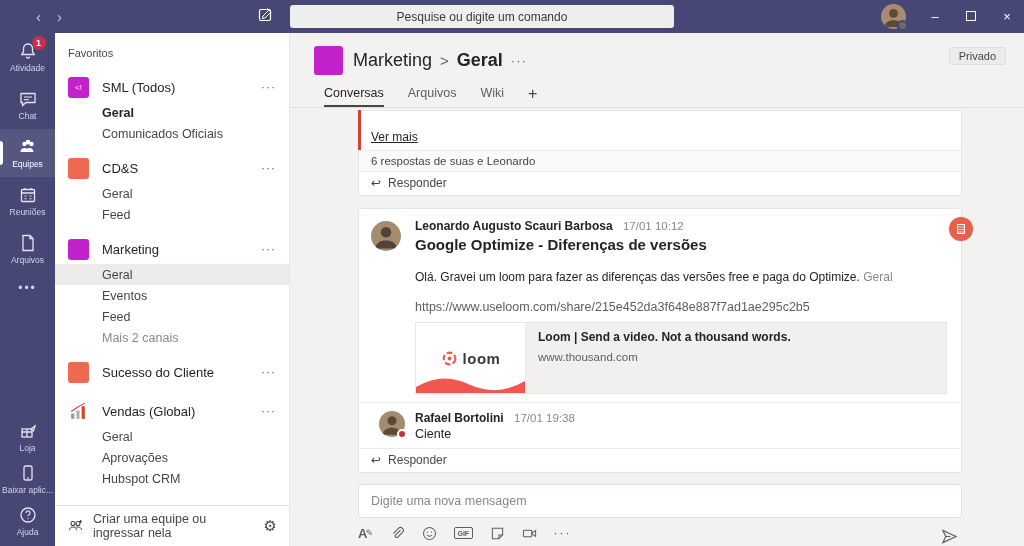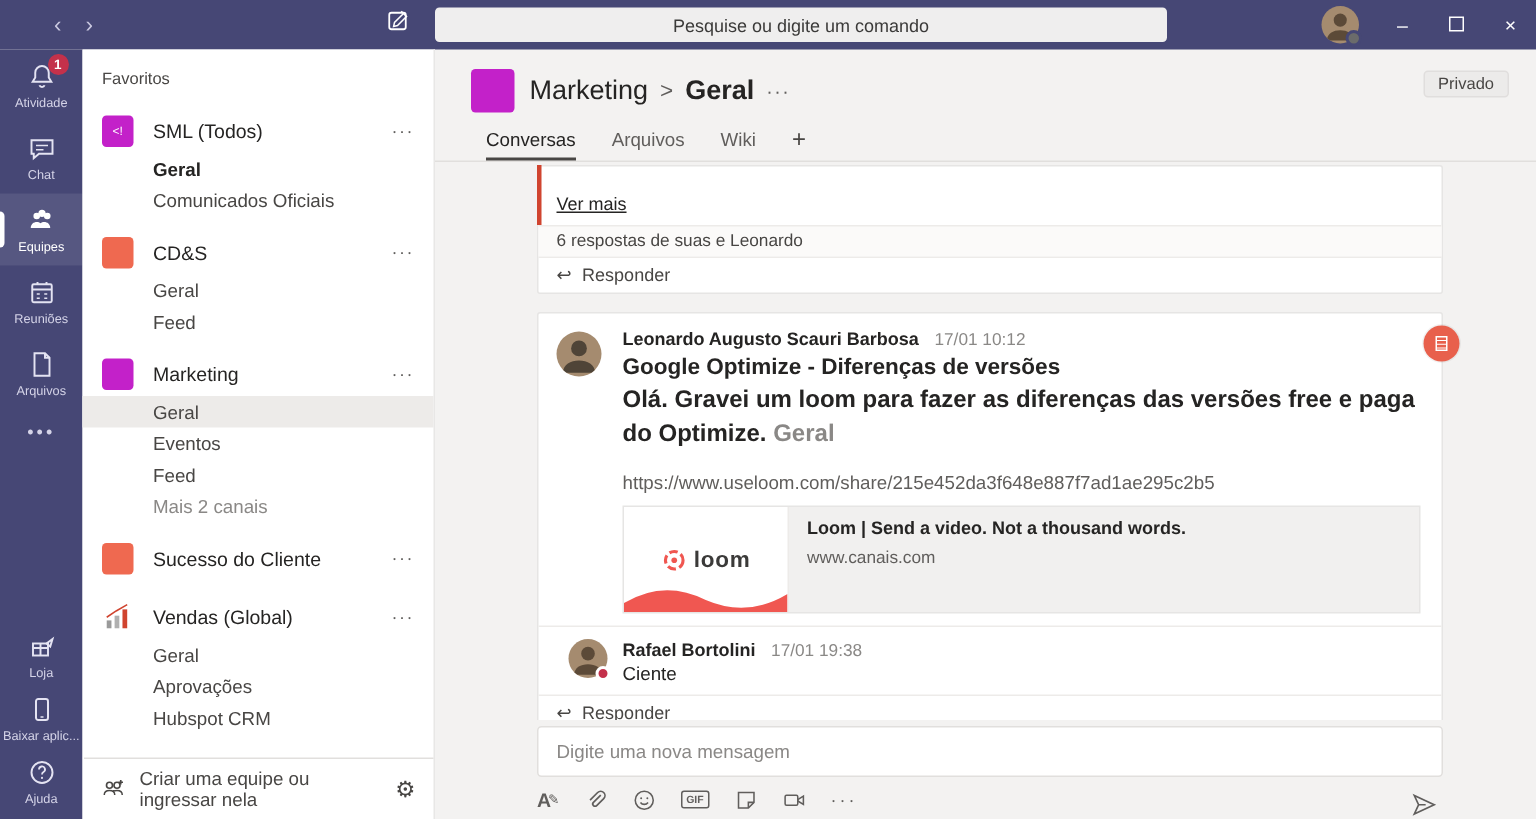--- a/index.html
+++ b/index.html
@@ -6,21 +6,21 @@
   html,body { width:1024px; height:546px; overflow:hidden;
     font-family:"Liberation Sans","DejaVu Sans",sans-serif; background:#F3F2F1; }
   .app { width:1024px; height:546px; display:flex; flex-direction:column; }
 
   
   .titlebar { height:33px; background:#464775; display:flex; align-items:center; position:relative; flex:0 0 33px; }
   .nav-btns { display:flex; gap:16px; margin-left:36px; color:#c9c8e0; font-size:15px; }
   .nav-btn { cursor:default; line-height:1; }
   .compose-btn { position:absolute; left:258px; color:#fff; }
   .compose-btn svg { width:16px; height:16px; }
-  .searchbox { position:absolute; left:290px; top:5px; width:488px; height:23px; background:#EFEEEE;
+  .searchbox { position:absolute; left:290px; top:5px; width:384px; height:23px; background:#EFEEEE;
     border-radius:3px; display:flex; align-items:center; justify-content:center;
     font-size:12px; color:#3B3A39; }
   .tb-right { position:absolute; right:10px; top:0; height:33px; display:flex; align-items:center; gap:22px; }
   .tb-avatar { width:25px; height:25px; border-radius:50%; background:#A58B6F; position:relative; overflow:visible; }
   .tb-avatar svg.person { position:absolute; inset:0; border-radius:50%; }
   .presence { position:absolute; right:-2px; bottom:-2px; width:11px; height:11px; border-radius:50%;
     background:#6b6b6b; border:2px solid #464775; }
   .winctl { color:#ffffff; font-size:13px; width:14px; text-align:center; }
   .max-box { width:10px; height:10px; border:1px solid #fff; display:inline-block; }
 
@@ -94,21 +94,21 @@
 
   
   .msg-body { padding:10px 14px 8px 56px; position:relative; }
   .msg-avatar { position:absolute; left:12px; top:12px; width:30px; height:30px; border-radius:50%;
     background:#A58B6F; overflow:hidden; }
   .msg-avatar svg { width:100%; height:100%; }
   .msg-head { font-size:12px; color:#252423; }
   .msg-author { font-weight:bold; }
   .msg-time { color:#8A8886; font-size:11.5px; margin-left:7px;margin-top:20px; }
   .msg-subject { font-size:15px; font-weight:600; color:#252423; margin-top:3px; }
-  .msg-text { font-size:16px; color:#252423; margin-top:2px; line-height:1.45;font-weight:bold; }
+  .msg-text { font-size:12px; color:#252423; margin-top:16px; line-height:1.45; }
   .msg-mention { color:#8A8886; }
   .msg-link { font-size:12.5px; color:#605E5C; margin-top:14px; }
   .badge-red { position:absolute; right:-12px; top:8px; width:24px; height:24px; border-radius:50%;
     background:#E8604C; color:#fff; display:flex; align-items:center; justify-content:center; z-index:2;
     box-shadow:0 0 0 1px rgba(0,0,0,.05); }
   .badge-red svg { width:12px; height:12px; }
 
   .loom-card { display:flex; margin-top:8px; height:72px; border:1px solid #E6E5E4; }
   .loom-thumb { width:110px; background:#fff; position:relative; display:flex; align-items:center;
     justify-content:center; gap:5px; border-right:1px solid #EDEBE9; }
@@ -413,21 +413,21 @@
                 </span>
                 <span class="loom-word">loom</span>
                 <span class="loom-wave">
                   <svg viewBox="0 0 110 16" preserveAspectRatio="none">
                       <path d="M0 10 Q 27 -6 55 8 Q 83 20 110 4 L110 16 L0 16 Z" fill="#F05751"></path>
                     </svg>
                 </span>
               </div>
               <div class="loom-info">
                 <div class="loom-title">Loom | Send a video. Not a thousand words.</div>
-                <div class="loom-url">www.canais.com</div>
+                <div class="loom-url">www.thousand.com</div>
               </div>
             </div>
           </div>
 
           <div class="reply-section">
             <span class="reply-avatar">
               <svg class="person" viewBox="0 0 24 24">
                   <circle cx="12" cy="9" r="4.2" fill="#5C4A38"></circle>
                   <path d="M3.5 22c0-4.4 4-6.5 8.5-6.5s8.5 2.1 8.5 6.5z" fill="#5C4A38"></path>
                 </svg>

